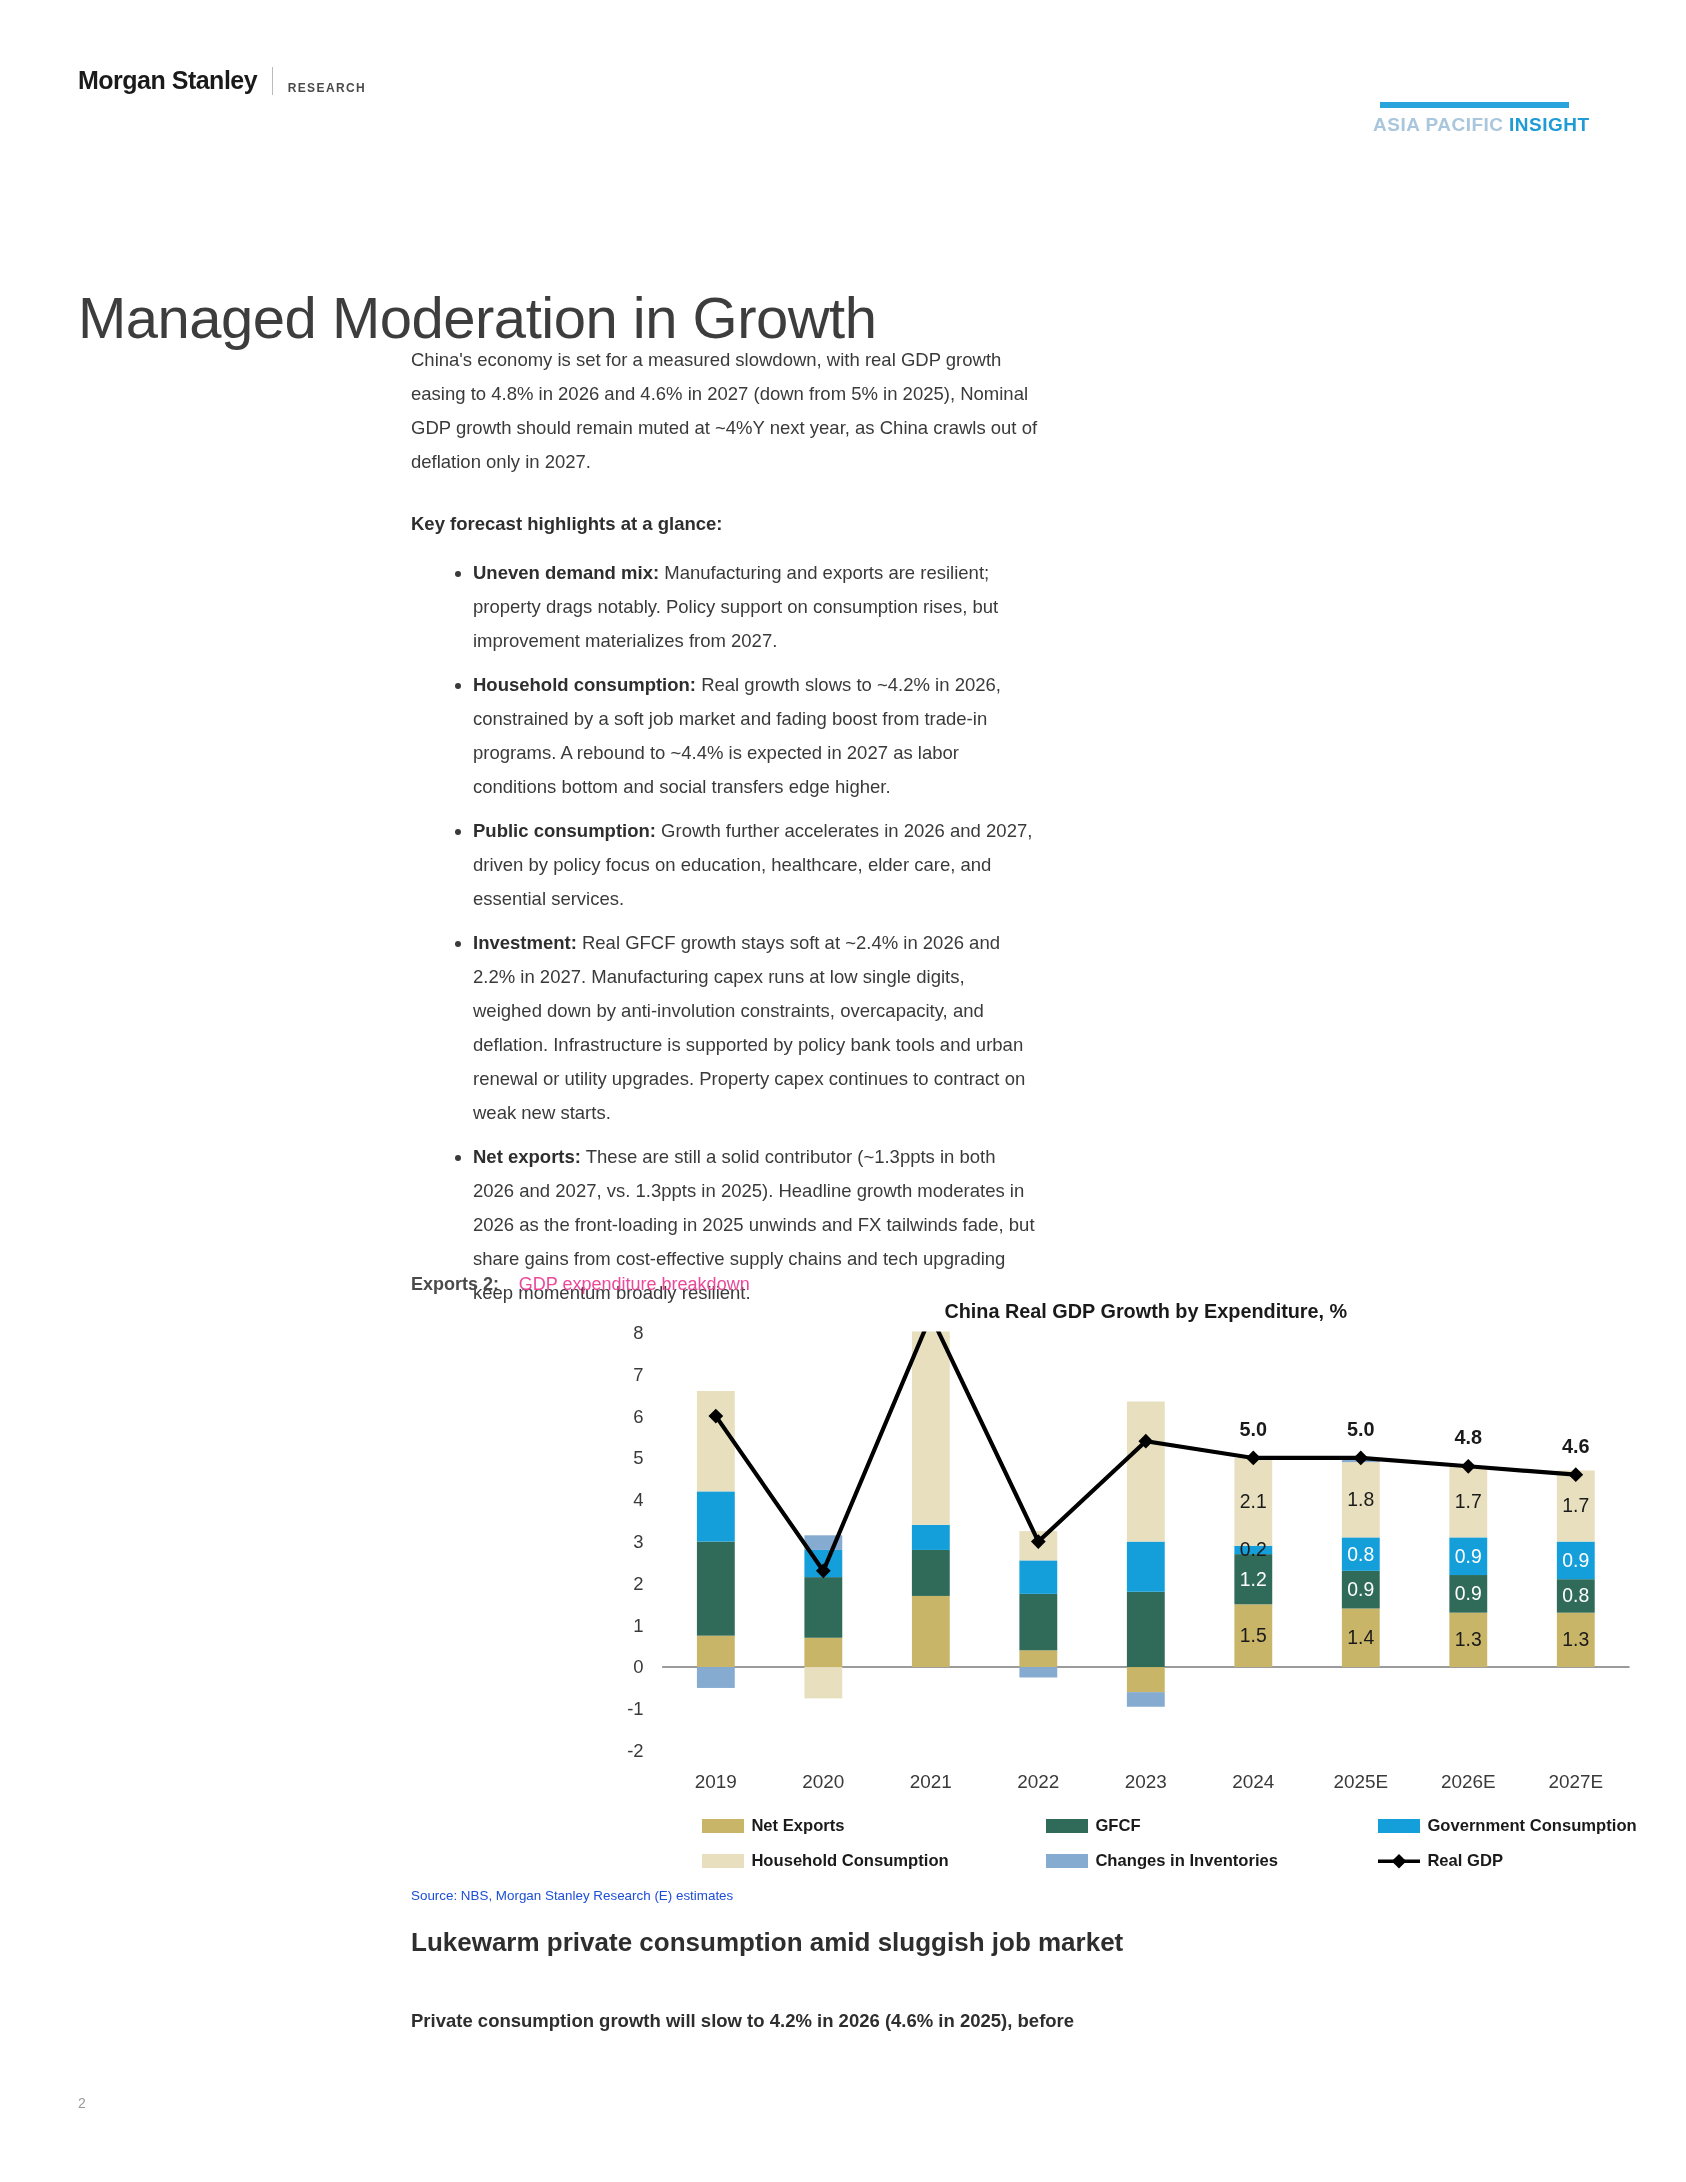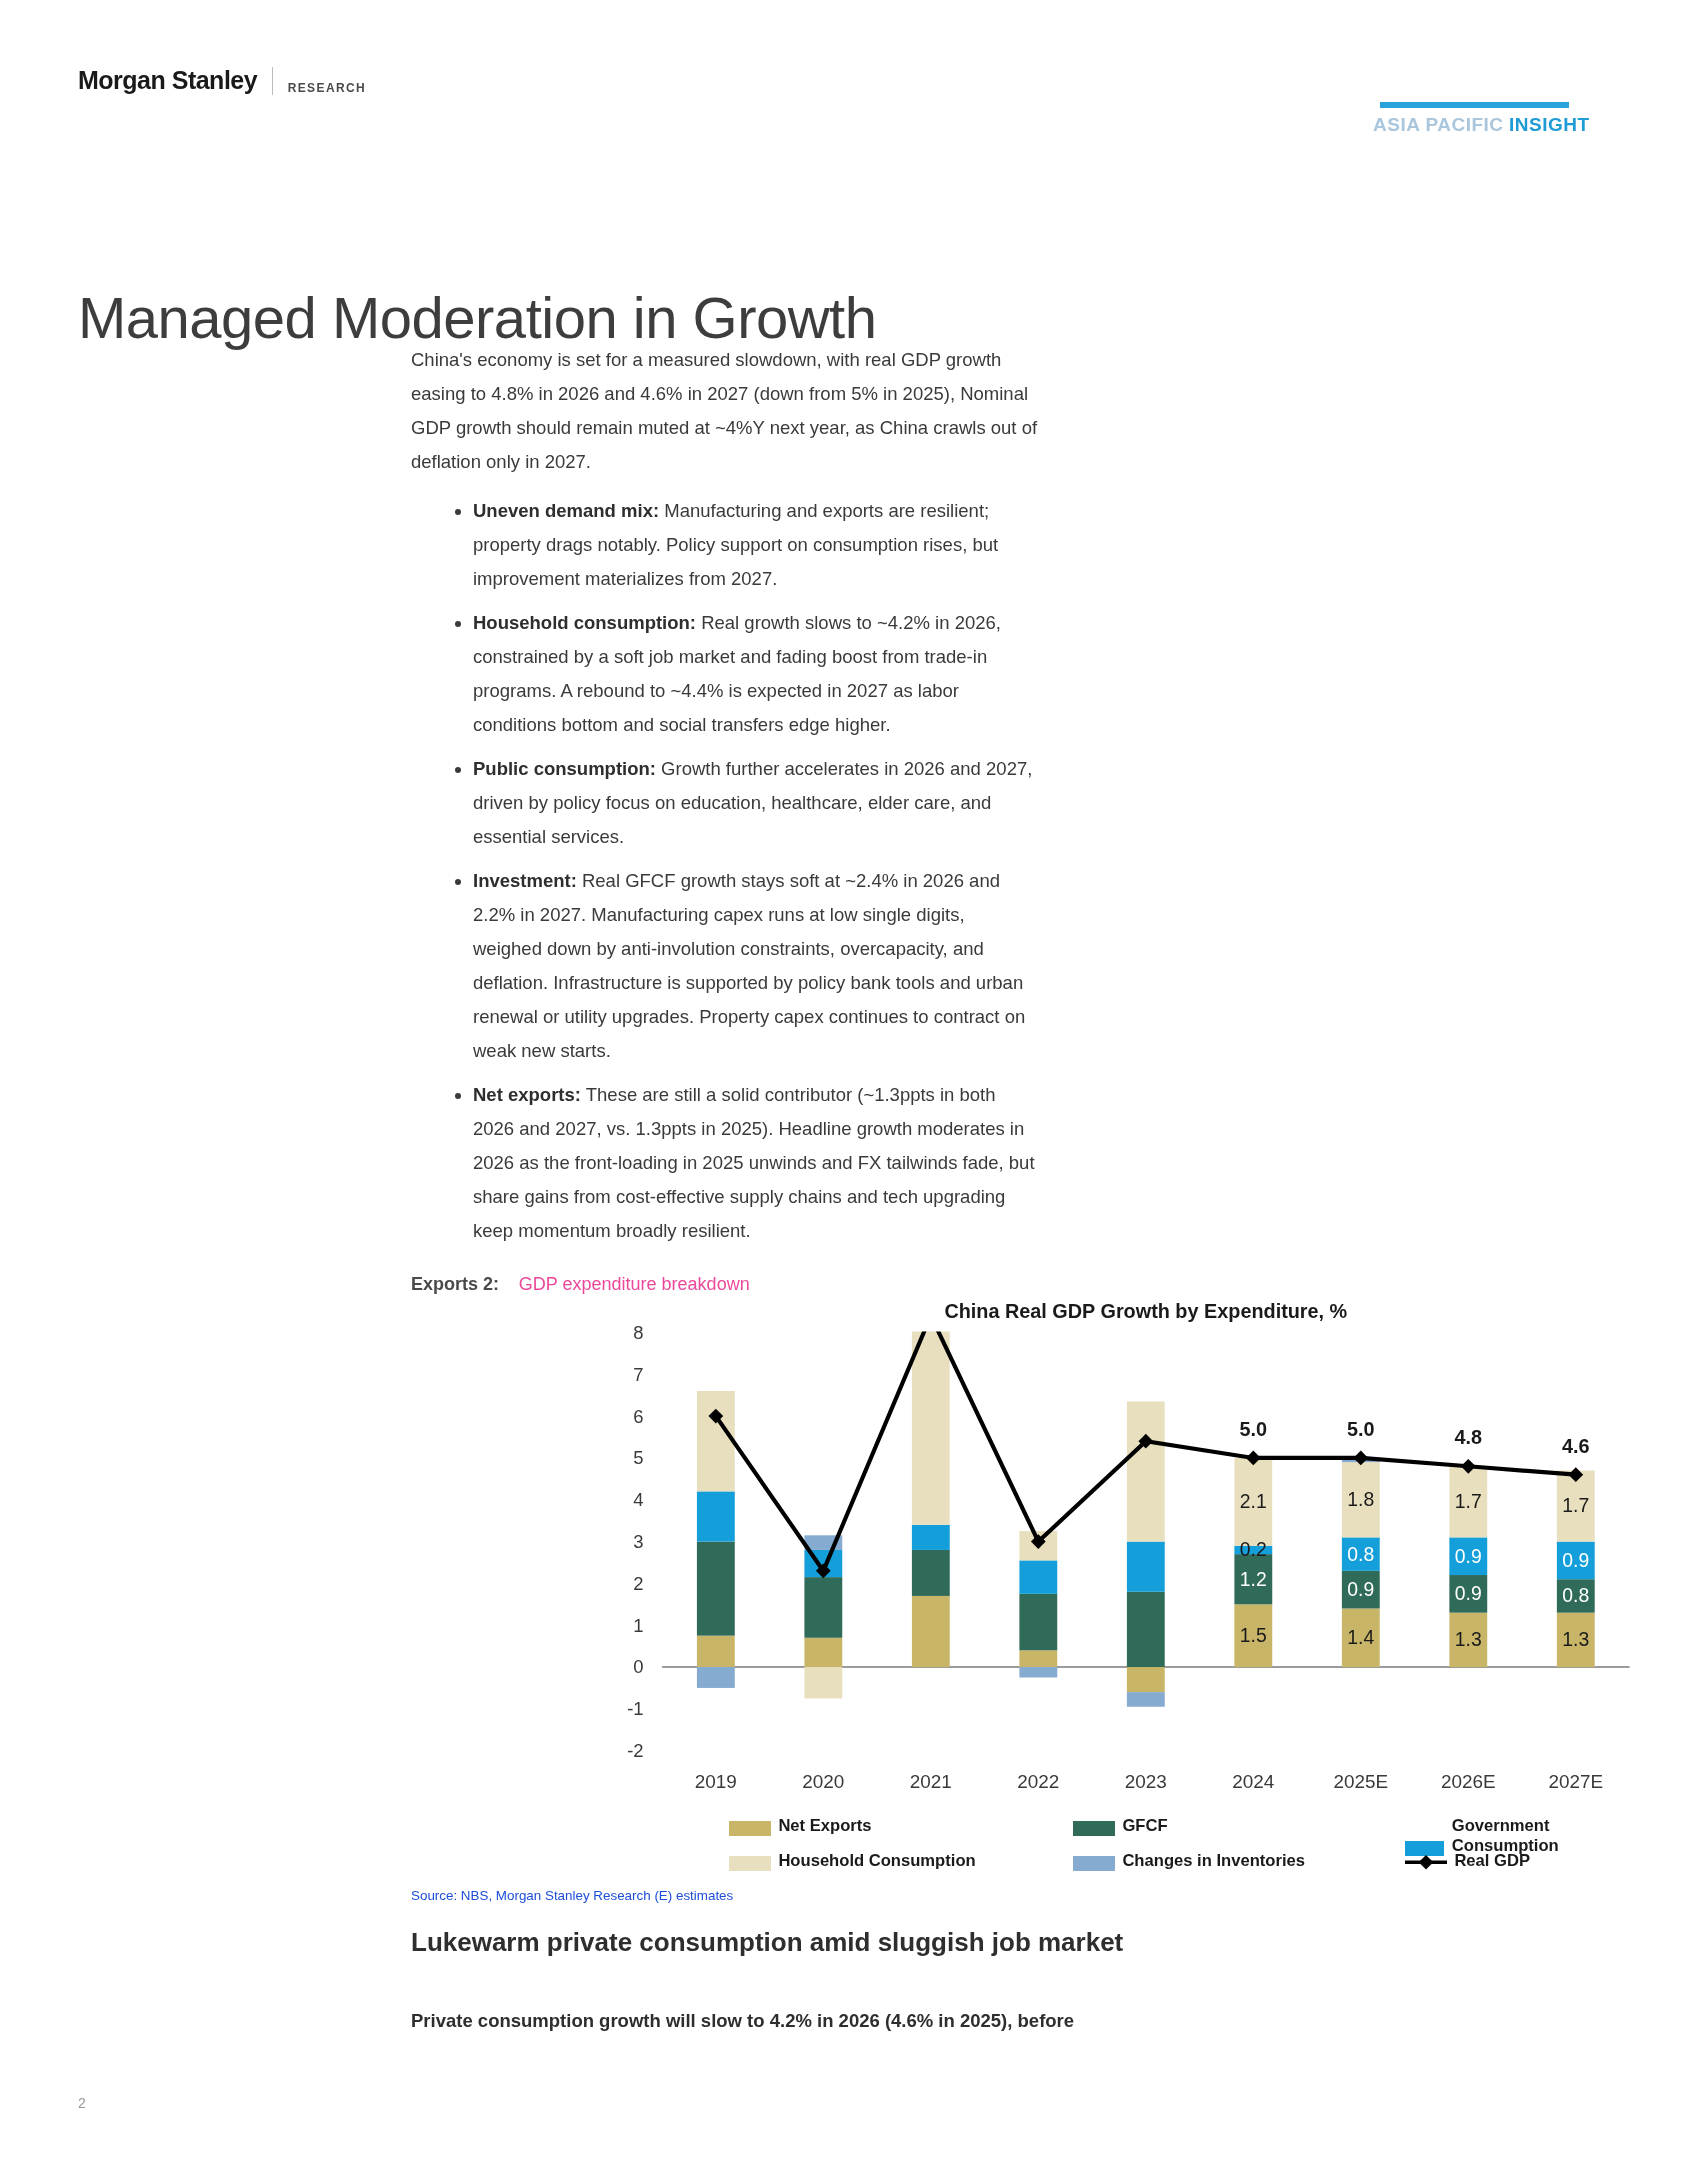--- a/index.html
+++ b/index.html
@@ -33,21 +33,21 @@
   ul.bullets li b{color:#2e2e2e;}
   
   .exhibit-line{position:absolute;left:411px;top:1274px;font-size:18px;}
   .exhibit-label{font-weight:700;color:#4a4a4a;}
   .exhibit-caption{color:#ec4899;margin-left:14.8px;}
   .chart-wrap{position:absolute;left:411px;top:1290px;width:1237px;height:517px;}
   svg{font-family:"Liberation Sans",sans-serif;}
   
   .legend{position:absolute;left:411px;top:1816px;width:1237px;height:74px;}
   .legend-row{position:relative;height:35px;}
-  .legend-item{position:absolute;display:flex;align-items:flex-end;gap:7.4px;font-size:16.6px;color:#1a1a1a;font-weight:700;margin-left:27px;}
+  .legend-item{position:absolute;display:flex;align-items:center;gap:7.4px;font-size:16.6px;color:#1a1a1a;font-weight:700;}
   .swatch{width:42px;height:14.8px;display:inline-block;}
   
   .source-note{position:absolute;left:411px;top:1888px;font-size:13.4px;color:#1d4ed8;}
   .section-heading{position:absolute;left:411px;top:1927px;width:923px;font-size:26px;font-weight:700;color:#2e2e2e;}
   .section-lead{position:absolute;left:411px;top:2010px;width:831px;font-size:18.5px;font-weight:700;color:#2e2e2e;}
   .page-number{position:absolute;left:78px;top:2095px;font-size:14px;color:#999999;}
 </style>
 </head>
 <body>
 
@@ -62,20 +62,21 @@
     <div class="hdr-bar"></div>
     <div class="badge-line">
       <span class="badge-muted">ASIA PACIFIC</span><span class="badge-strong">INSIGHT</span>
     </div>
   </div>
 
   <h1 class="doc-title">Managed Moderation in Growth</h1>
 
   <div class="content">
     <p class="intro">China's economy is set for a measured slowdown, with real GDP growth easing to 4.8% in 2026 and 4.6% in 2027 (down from 5% in 2025), Nominal GDP growth should remain muted at ~4%Y next year, as China crawls out of deflation only in 2027.</p>
+    <p class="bullets-heading">Key forecast highlights at a glance:</p>
     <ul class="bullets" id="bullet-list">
         <li><b>Uneven demand mix:</b><span> Manufacturing and exports are resilient; property drags notably. Policy support on consumption rises, but improvement materializes from 2027.</span></li>
         <li><b>Household consumption:</b><span> Real growth slows to ~4.2% in 2026, constrained by a soft job market and fading boost from trade-in programs. A rebound to ~4.4% is expected in 2027 as labor conditions bottom and social transfers edge higher.</span></li>
         <li><b>Public consumption:</b><span> Growth further accelerates in 2026 and 2027, driven by policy focus on education, healthcare, elder care, and essential services.</span></li>
         <li><b>Investment:</b><span> Real GFCF growth stays soft at ~2.4% in 2026 and 2.2% in 2027. Manufacturing capex runs at low single digits, weighed down by anti-involution constraints, overcapacity, and deflation. Infrastructure is supported by policy bank tools and urban renewal or utility upgrades. Property capex continues to contract on weak new starts.</span></li>
         <li><b>Net exports:</b><span> These are still a solid contributor (~1.3ppts in both 2026 and 2027, vs. 1.3ppts in 2025). Headline growth moderates in 2026 as the front-loading in 2025 unwinds and FX tailwinds fade, but share gains from cost-effective supply chains and tech upgrading keep momentum broadly resilient.</span></li>
       </ul>
   </div>
 
   <div class="exhibit-line">

